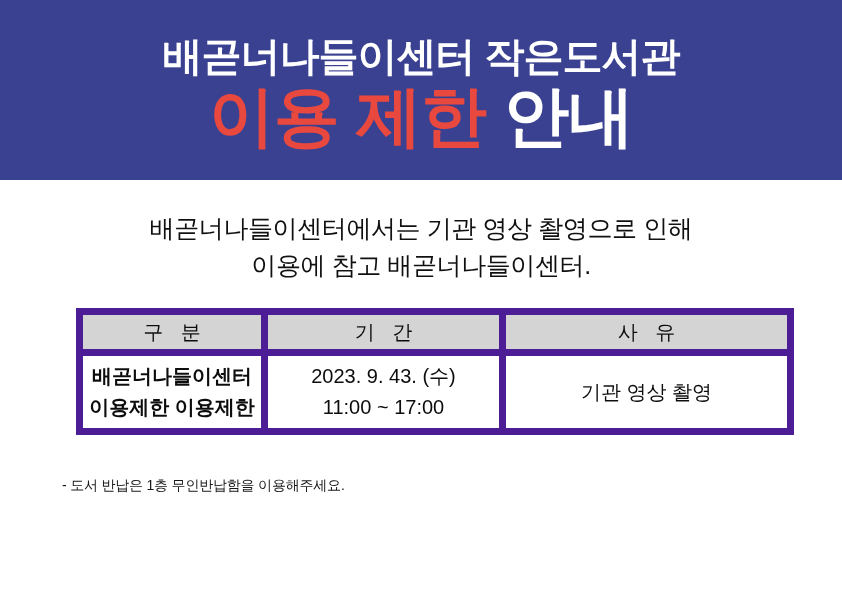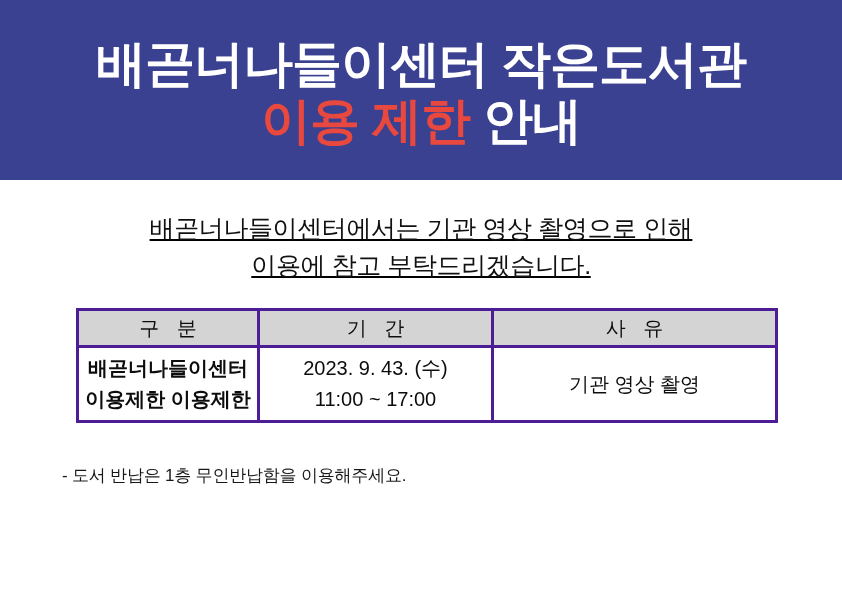--- a/index.html
+++ b/index.html
@@ -28,35 +28,34 @@
     padding-top: 6px;
   }
   .banner-line {
     text-align: center;
     font-weight: bold;
     letter-spacing: -1px;
     line-height: 1.02;
     white-space: nowrap;
   }
   .banner-line1 {
-    font-size: 50px;
+    font-size: 40px;
     color: #ffffff;
     margin-bottom: 6px;
   }
   .banner-line2 {
-    font-size: 50px;
+    font-size: 66px;
   }
   .title-red   { color: #e8483e; }
   .title-white { color: #ffffff; }
 
   
   .body-block {
     margin-top: 30px;
     text-align: center;
-    text-decoration: underline;
   }
   .body-line {
     font-size: 25px;
     color: #101010;
     line-height: 1.48;
     letter-spacing: -0.4px;
     white-space: nowrap;
   }
 
   
@@ -64,21 +63,21 @@
     margin: 24px auto 0 auto;
     width: 690px;
   }
   table.notice-table {
     width: 690px;
     border-collapse: collapse;
     table-layout: fixed;
   }
   table.notice-table td,
   table.notice-table th {
-    border: 3px solid #4c1d95;
+    border: 7px solid #4c1d95;
     text-align: center;
     vertical-align: middle;
     color: #0d0d0d;
     padding: 0;
   }
   table.notice-table thead th {
     background: #d4d4d4;
     height: 34px;
     font-size: 20px;
     font-weight: normal;
@@ -94,40 +93,40 @@
   .col-div  { width: 178px; font-weight: bold; }
   .col-per  { width: 231px; margin-top: 28px; }
   .col-rsn  { width: 281px; }
   .cell-line { display: block; white-space: nowrap; }
 
   
   .notes {
     margin: 38px 0 0 62px;
   }
   .note-line {
-    font-size: 17px;
+    font-size: 14px;
     color: #171717;
     line-height: 1.72;
     letter-spacing: -0.2px;
     white-space: nowrap;
   }
 </style>
 </head>
 <body>
 
 <div class="banner">
   <div class="banner-line banner-line1">배곧너나들이센터 작은도서관</div>
   <div class="banner-line banner-line2">
     <span class="title-red">이용 제한</span><span class="title-white">&nbsp;</span><span class="title-white">안내</span>
   </div>
 </div>
 
 <div class="body-block">
   <div class="body-line">배곧너나들이센터에서는 기관 영상 촬영으로 인해</div>
-  <div class="body-line">이용에 참고 부탁드리겠습니다.</div>
+  <div class="body-line">이용에 참고 배곧너나들이센터.</div>
 </div>
 
 <div class="table-wrap">
   <table class="notice-table">
     <thead>
       <tr>
         <th class="col-div">구 분</th>
         <th class="col-per">기 간</th>
         <th class="col-rsn">사 유</th>
       </tr>

